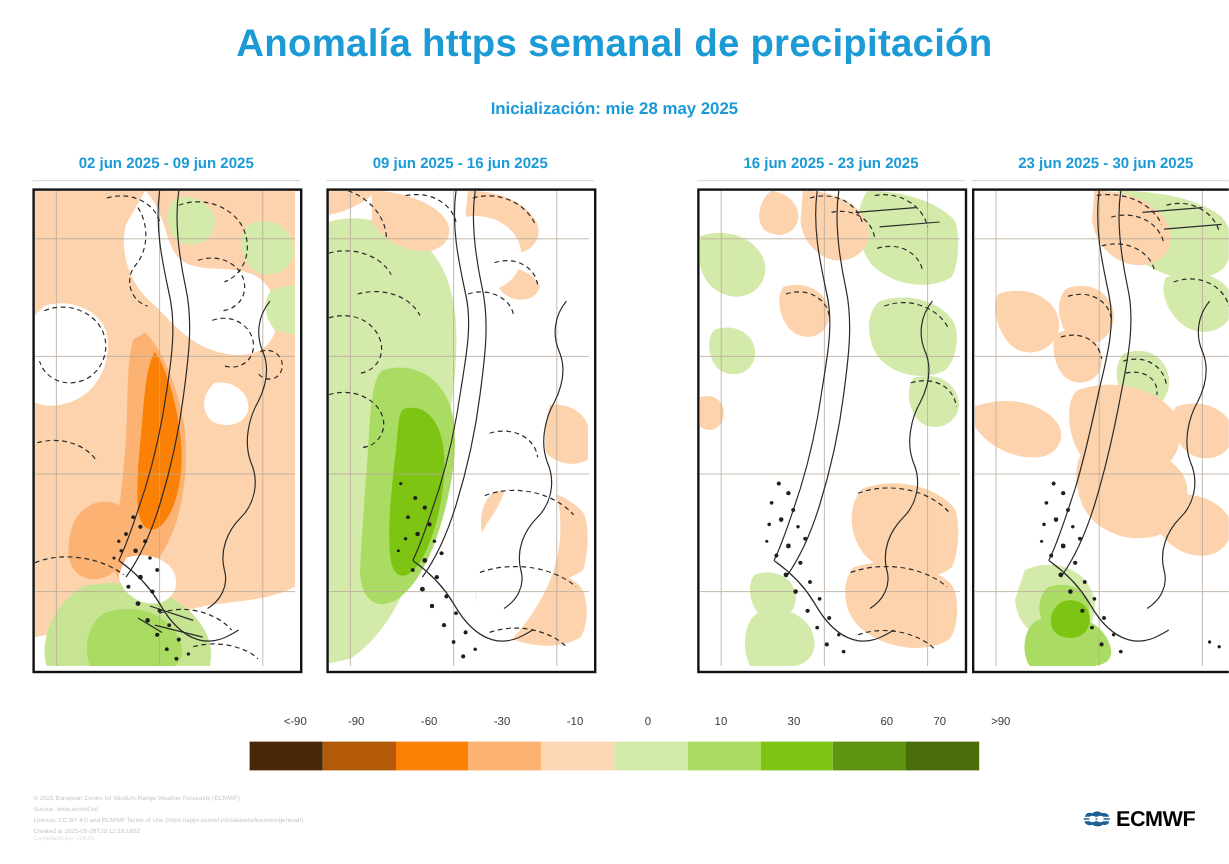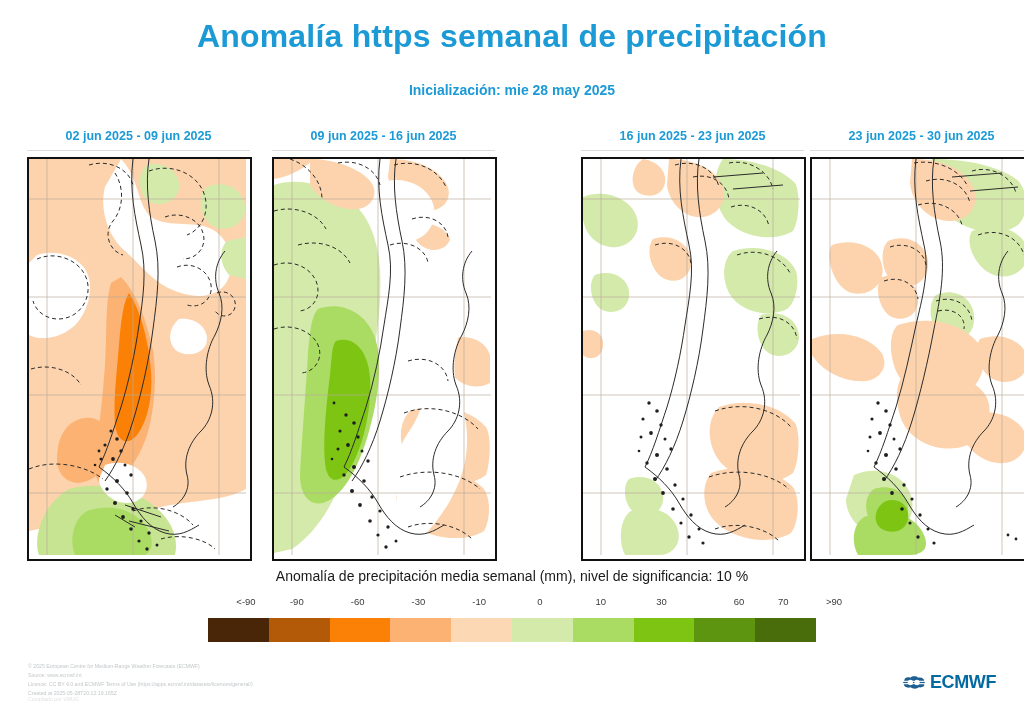--- a/index.html
+++ b/index.html
@@ -92,21 +92,21 @@
   .footer-extra{
     position:absolute;left:28px;top:696px;
     font-size:5.2px;color:#dfe2e4;
   }
   .logo{
     position:absolute;right:28px;top:672px;
     display:flex;align-items:center;gap:4px;
   }
   .logo-mark{width:24px;height:15px;}
   .logo-text{
-    font-size:18px;font-weight:bold;color:#0369a1;letter-spacing:-.4px;
+    font-size:18px;font-weight:bold;color:#000000;letter-spacing:-.4px;
   }
 </style>
 </head>
 <body>
 
 <div class="page">
 
   <div class="main-title">Anomalía https semanal de precipitación</div>
   <div class="sub-title">Inicialización: mie 28 may 2025</div>
 
@@ -445,21 +445,20 @@
               <circle cx="196" cy="376" r="1.4"></circle>
                 <circle cx="204" cy="380" r="1.4"></circle>
             </g>
           </svg>
         </div>
       </div>
     </div>
 
   </div>
 
-  <div class="cb-caption">Anomalía de precipitación media semanal (mm), nivel de significancia: 10 %</div>
 
   <div class="cbar-wrap">
     <div class="cb-ticks">
         <span class="cb-tick" style="left: 10px;">&lt;-90</span>
         <span class="cb-tick" style="left: 60.8px;">-90</span>
         <span class="cb-tick" style="left: 121.6px;">-60</span>
         <span class="cb-tick" style="left: 182.4px;">-30</span>
         <span class="cb-tick" style="left: 243.2px;">-10</span>
         <span class="cb-tick" style="left: 304px;">0</span>
         <span class="cb-tick" style="left: 364.8px;">10</span>

